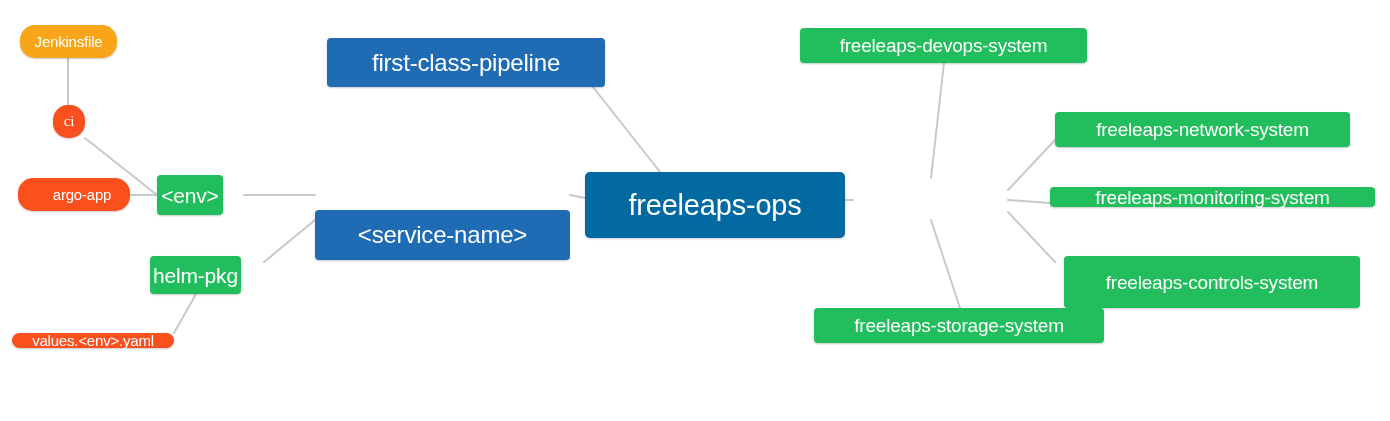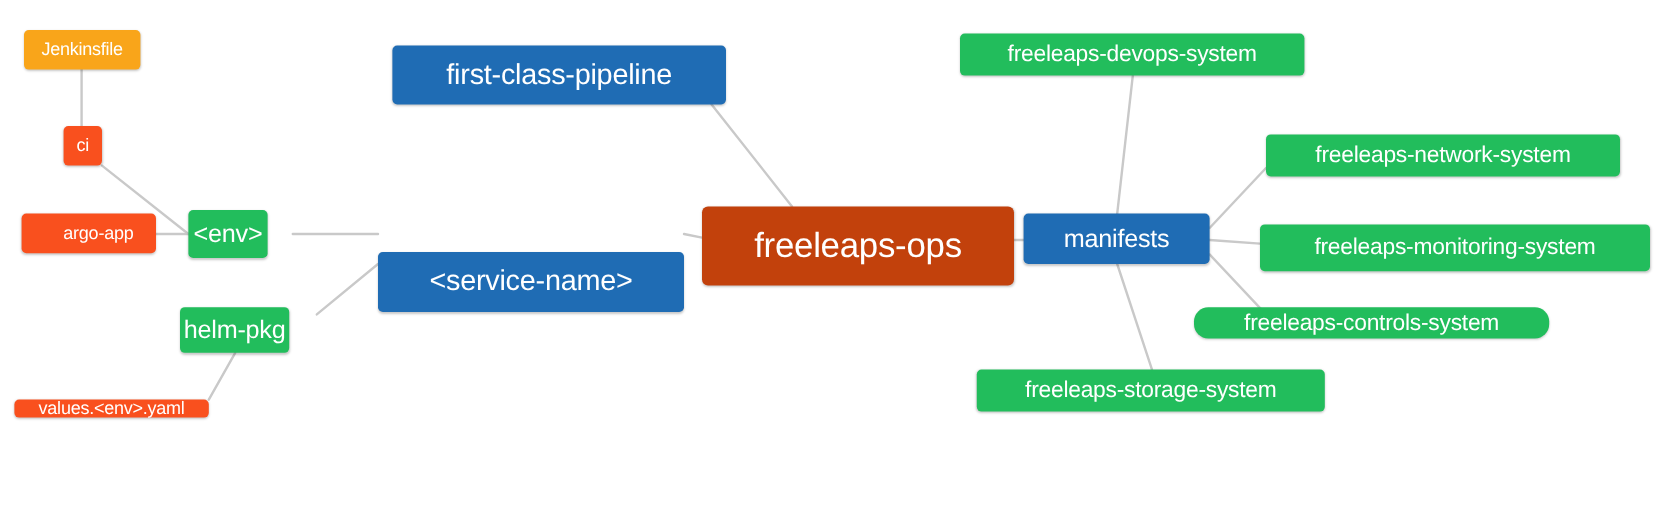--- a/index.html
+++ b/index.html
@@ -36,41 +36,41 @@
     box-sizing: border-box;
     border-radius: 4px;
     color: #ffffff;
     white-space: nowrap;
     line-height: 1;
     letter-spacing: -0.2px;
     box-shadow: 0 1px 2px rgba(0,0,0,0.22);
     z-index: 2;
   }
   .node-root {
-    background: #c2410c;
+    background: #0369a1;
     border-radius: 5px;
     font-size: 31px;
   }
   .node-blue {
     background: #1f6cb4;
   }
   .node-green {
     background: #22bd5c;
   }
   .node-orange {
     background: #f9a51a;
   }
   .node-red {
     background: #f9501e;
   }
   .s-xl  { font-size: 29px; }
   .s-lg  { font-size: 24px; }
   .s-md  { font-size: 21px; }
   .s-sm  { font-size: 19px; }
-  .s-xs  { font-size: 15px; }
+  .s-xs  { font-size: 15px; border-radius: 15px; }
 </style>
 </head>
 <body>
 
 <div id="mindmap">
     <svg id="edge-layer" width="1390" height="421" viewBox="0 0 1390 421">
       <path d="M 68 58 L 68 105" stroke="#c9c9c9" stroke-width="2" stroke-linecap="round" fill="none"></path>
       <path d="M 85 138 L 157 195" stroke="#c9c9c9" stroke-width="2" stroke-linecap="round" fill="none"></path>
       <path d="M 125 195 L 157 195" stroke="#c9c9c9" stroke-width="2" stroke-linecap="round" fill="none"></path>
       <path d="M 244 195 L 315 195" stroke="#c9c9c9" stroke-width="2" stroke-linecap="round" fill="none"></path>
@@ -81,21 +81,21 @@
       <path d="M 845 200 L 853 200" stroke="#c9c9c9" stroke-width="2" stroke-linecap="round" fill="none"></path>
       <path d="M 931 178 L 944 63" stroke="#c9c9c9" stroke-width="2" stroke-linecap="round" fill="none"></path>
       <path d="M 1008 190 L 1055 140" stroke="#c9c9c9" stroke-width="2" stroke-linecap="round" fill="none"></path>
       <path d="M 1008 200 L 1050 203" stroke="#c9c9c9" stroke-width="2" stroke-linecap="round" fill="none"></path>
       <path d="M 1008 212 L 1055 262" stroke="#c9c9c9" stroke-width="2" stroke-linecap="round" fill="none"></path>
       <path d="M 931 220 L 960 308" stroke="#c9c9c9" stroke-width="2" stroke-linecap="round" fill="none"></path>
     </svg>
     <div class="node node-orange s-xs" style="left: 20px; top: 25px; width: 97px; height: 33px;">
       <span>Jenkinsfile</span>
     </div>
-    <div class="node node-red s-xs" style="left: 53px; top: 105px; width: 32px; height: 33px;">
+    <div class="node node-red s-xs" style="left: 53px; top: 105px; width: 32px; height: 33px; font-family: Liberation Serif, serif;">
       <span>ci</span>
     </div>
     <div class="node node-red s-xs" style="left: 18px; top: 178px; width: 112px; height: 33px; padding-left: 16px;">
       <span>argo-app</span>
     </div>
     <div class="node node-green s-md" style="left: 157px; top: 175px; width: 66px; height: 40px;">
       <span>&lt;env&gt;</span>
     </div>
     <div class="node node-green s-md" style="left: 150px; top: 256px; width: 91px; height: 38px;">
       <span>helm-pkg</span>
@@ -105,31 +105,28 @@
     </div>
     <div class="node node-blue s-lg" style="left: 315px; top: 38px; width: 278px; height: 49px; margin-left: 12px;">
       <span>first-class-pipeline</span>
     </div>
     <div class="node node-blue s-lg" style="left: 315px; top: 170px; width: 255px; height: 50px; margin-top: 40px;">
       <span>&lt;service-name&gt;</span>
     </div>
     <div class="node node-root s-xl" style="left: 585px; top: 172px; width: 260px; height: 66px;">
       <span>freeleaps-ops</span>
     </div>
-    <div class="node node-blue s-md" style="left: 853px; top: 178px; width: 155px; height: 42px;">
-      <span>manifests</span>
-    </div>
     <div class="node node-green s-sm" style="left: 800px; top: 28px; width: 287px; height: 35px; justify-content: center;">
       <span>freeleaps-devops-system</span>
     </div>
     <div class="node node-green s-sm" style="left: 1055px; top: 112px; width: 295px; height: 35px;">
       <span>freeleaps-network-system</span>
     </div>
-    <div class="node node-green s-sm" style="left: 1050px; top: 187px; width: 325px; height: 39px;">
+    <div class="node node-green s-sm" style="left: 1050px; top: 187px; width: 325px; height: 20px;">
       <span>freeleaps-monitoring-system</span>
     </div>
-    <div class="node node-green s-sm" style="left: 995px; top: 256px; width: 296px; height: 26px; border-radius: 12px;">
+    <div class="node node-green s-sm" style="left: 1064px; top: 256px; width: 296px; height: 52px;">
       <span>freeleaps-controls-system</span>
     </div>
     <div class="node node-green s-sm" style="left: 814px; top: 308px; width: 290px; height: 35px;">
       <span>freeleaps-storage-system</span>
     </div>
   </div>
 
 </body></html>

